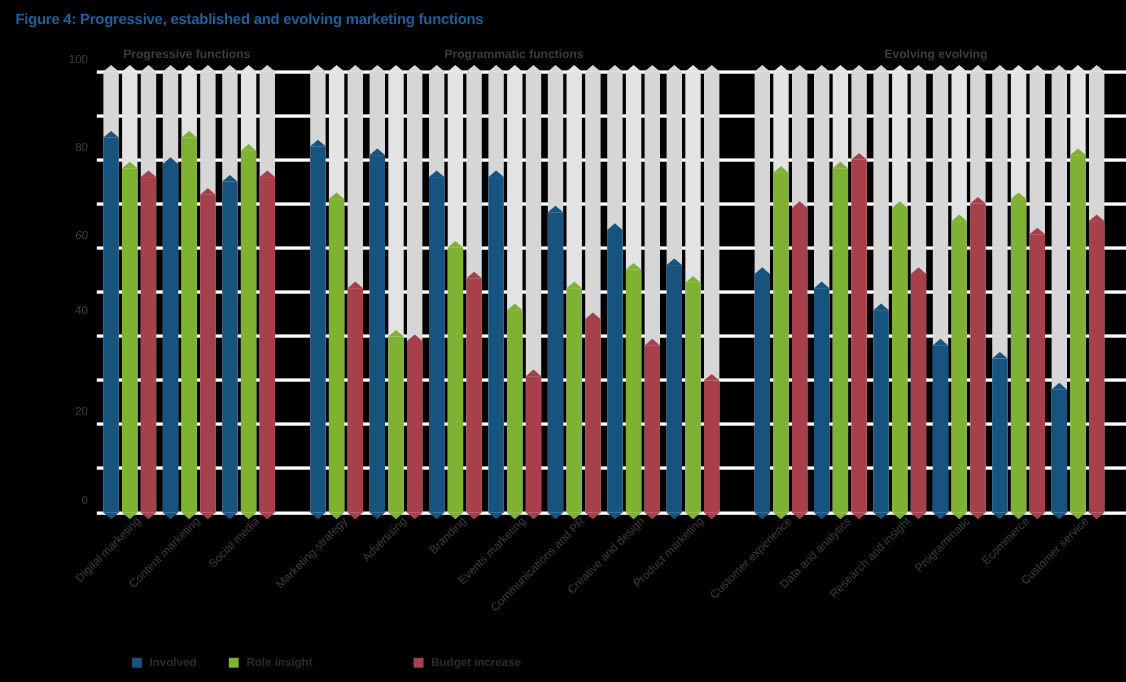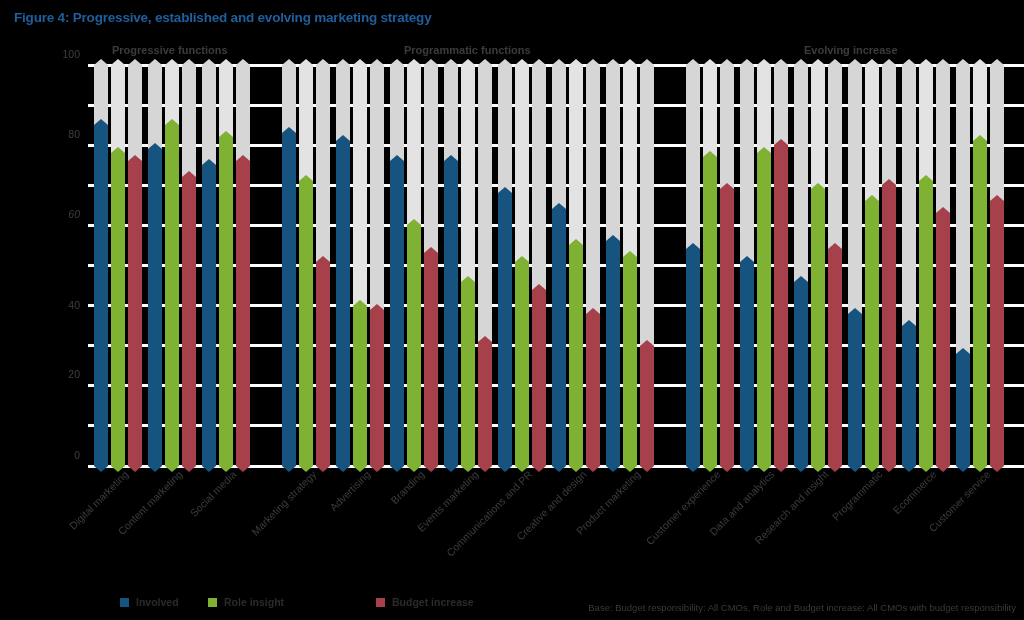--- a/index.html
+++ b/index.html
@@ -147,32 +147,32 @@
     font-size: 9.5px;
     color: #3a3a3a;
     white-space: nowrap;
   }
 </style>
 </head>
 <body>
 
 <div id="figure-root">
 
-  <div id="chart-title">Figure 4: Progressive, established and evolving marketing strategy</div>
+  <div id="chart-title">Figure 4: Progressive, established and evolving marketing functions</div>
 
   <div id="section-headers">
       <div class="section-header" style="left: 112px;">Progressive functions</div>
       <div class="section-header" style="left: 404px;">Programmatic functions</div>
-      <div class="section-header" style="left: 804px;">Evolving increase</div>
+      <div class="section-header" style="left: 804px;">Evolving evolving</div>
     </div>
 
   <div id="y-axis">
       <div class="ytick" style="bottom: 0px; margin-bottom: -0.5px;">0</div>
       <div class="ytick" style="bottom: 80.2px; margin-bottom: -0.5px;">20</div>
-      <div class="ytick" style="bottom: 150px; margin-bottom: -0.5px;">40</div>
+      <div class="ytick" style="bottom: 173px; margin-bottom: -0.5px;">40</div>
       <div class="ytick" style="bottom: 240.6px; margin-bottom: -0.5px; font-style: italic;">60</div>
       <div class="ytick" style="bottom: 320.8px; margin-bottom: -0.5px; margin-top: 36px;">80</div>
       <div class="ytick" style="bottom: 401px; margin-bottom: -0.5px;">100</div>
     </div>
 
   <div id="plot-area">
     <div id="gridlines">
         <div class="gridline baseline" style="bottom: -1.5px;"></div>
         <div class="gridline" style="bottom: 38.6px;"></div>
         <div class="gridline" style="bottom: 78.7px;"></div>
@@ -474,15 +474,14 @@
       <div class="legend-item" style="left: 124px;">
         <span class="legend-swatch" style="background: rgb(127, 178, 50);"></span>
         <span class="legend-label">Role insight</span>
       </div>
       <div class="legend-item" style="left: 292px;">
         <span class="legend-swatch" style="background: rgb(166, 65, 75);"></span>
         <span class="legend-label">Budget increase</span>
       </div>
     </div>
 
-  <div id="base-note">Base: Budget responsibility: All CMOs, Role and Budget increase: All CMOs with budget responsibility</div>
 
 </div>
 
 </body></html>

